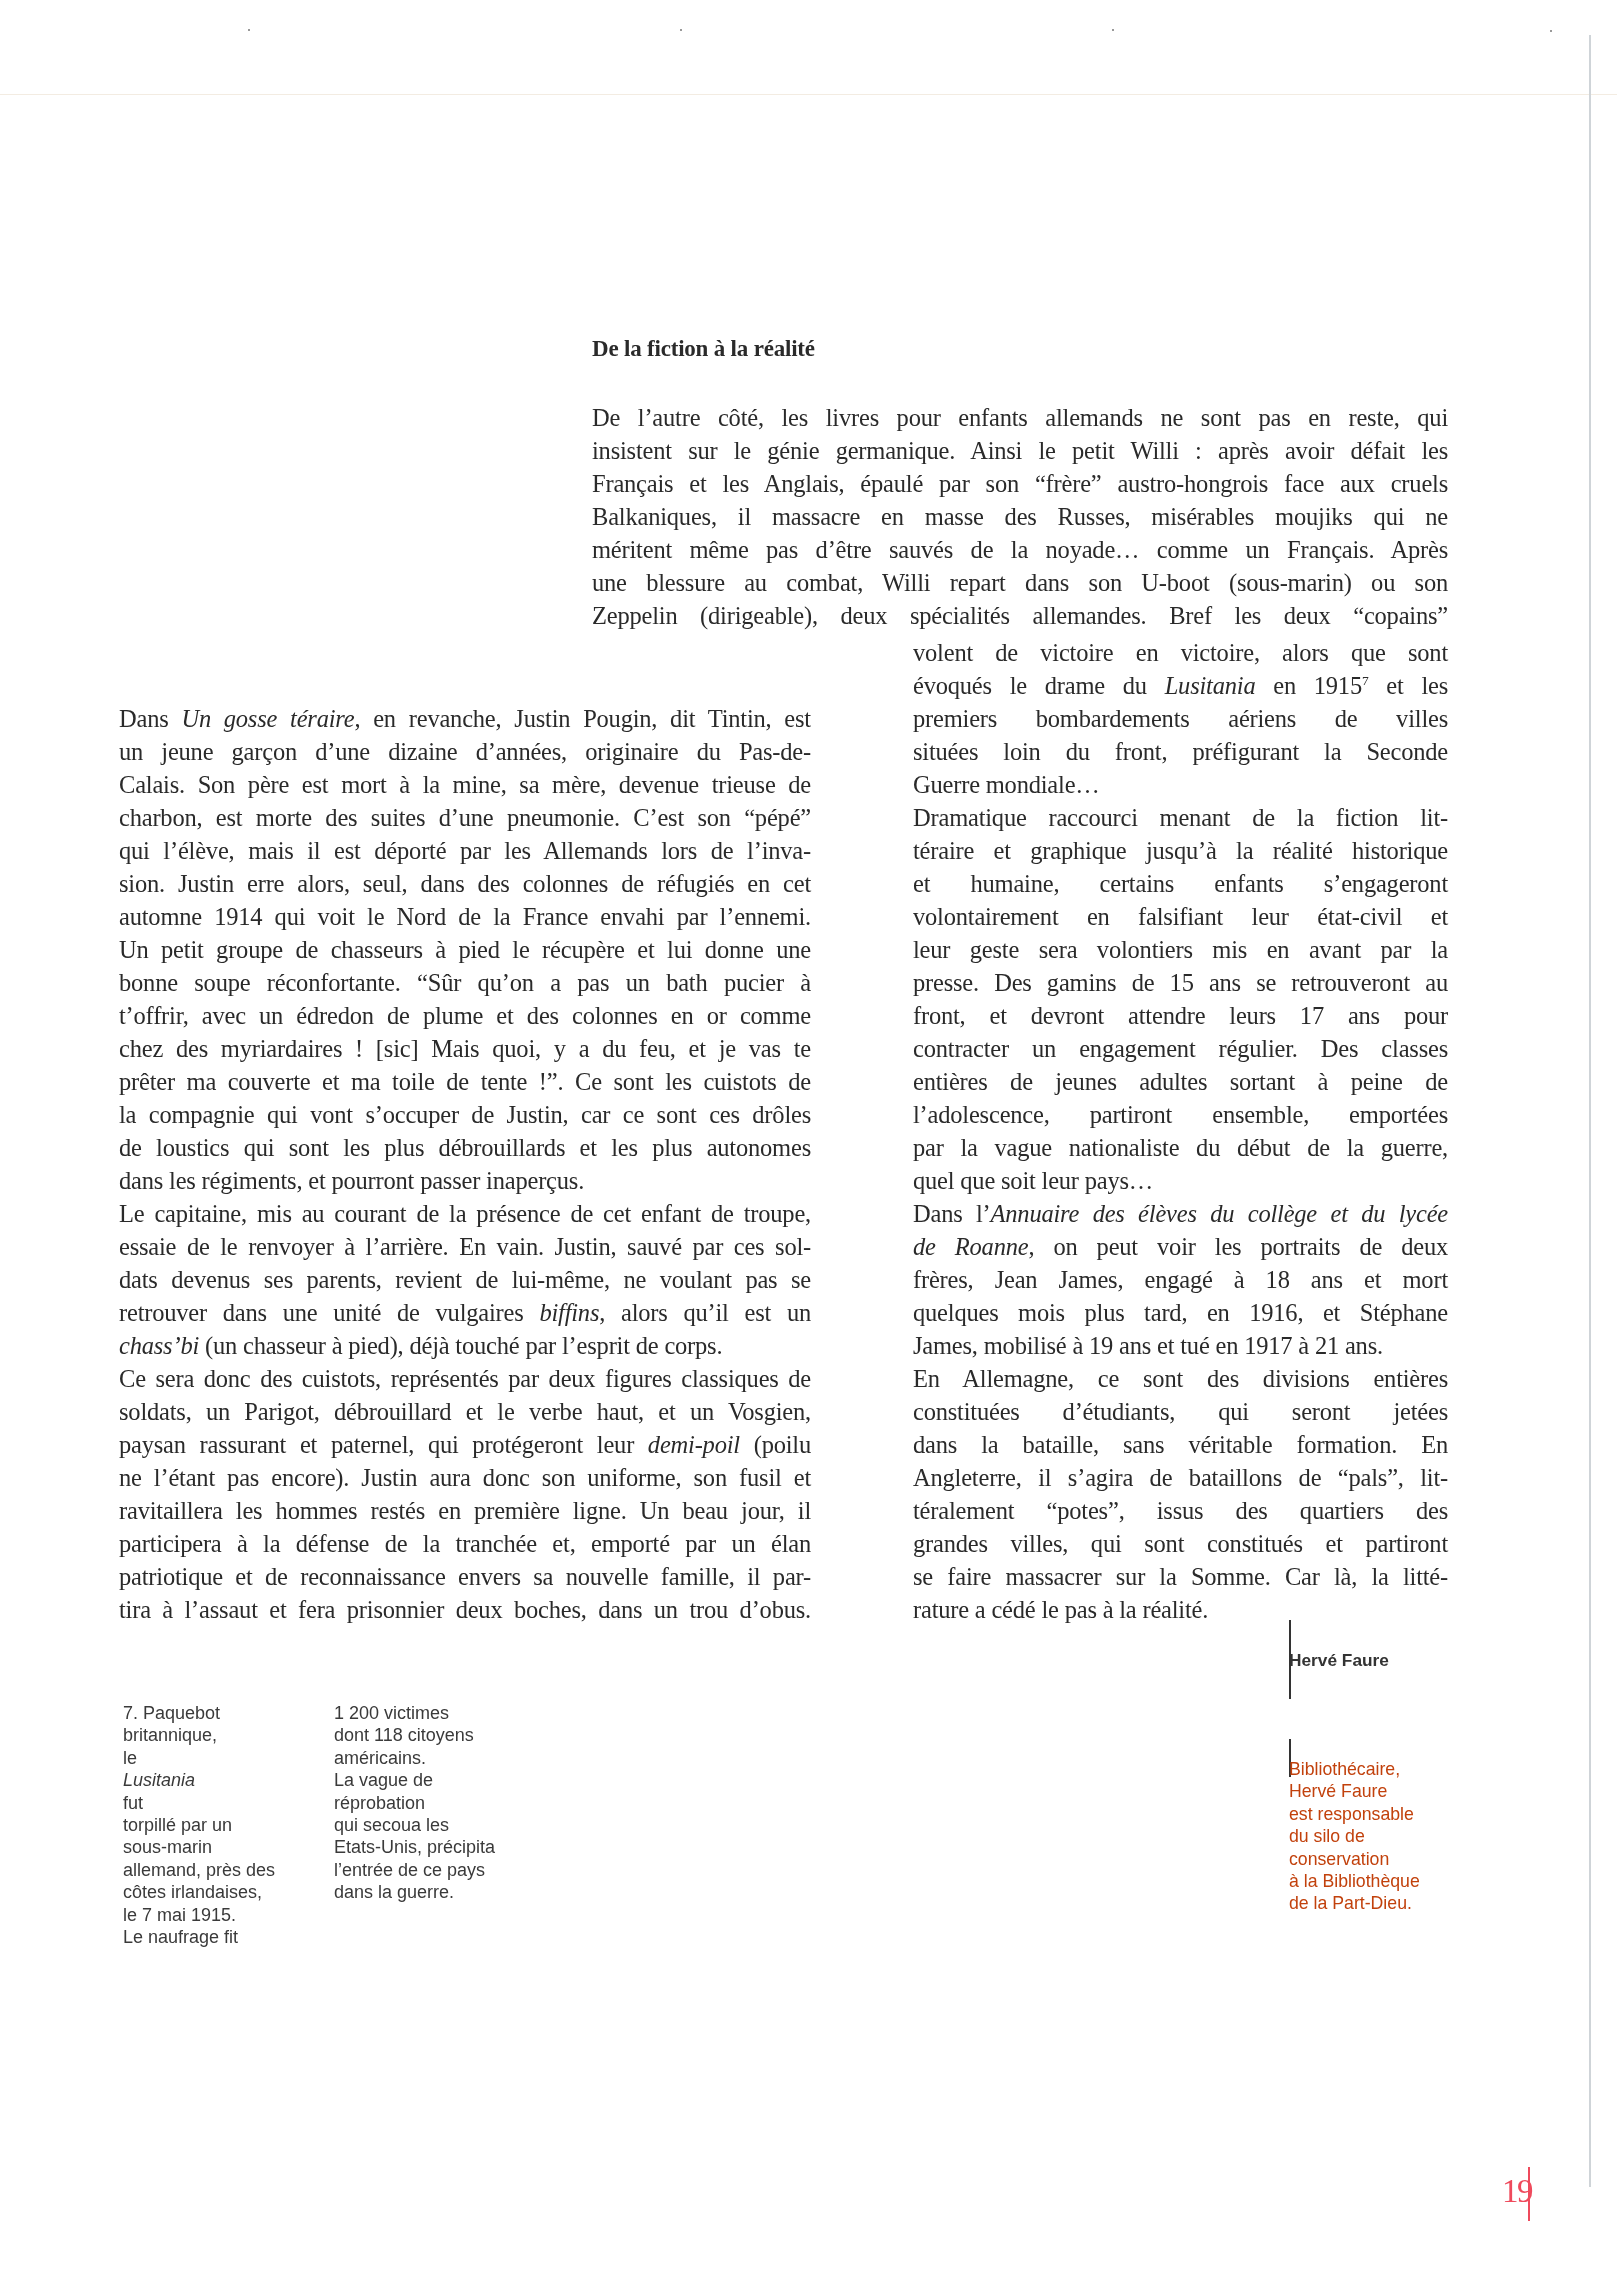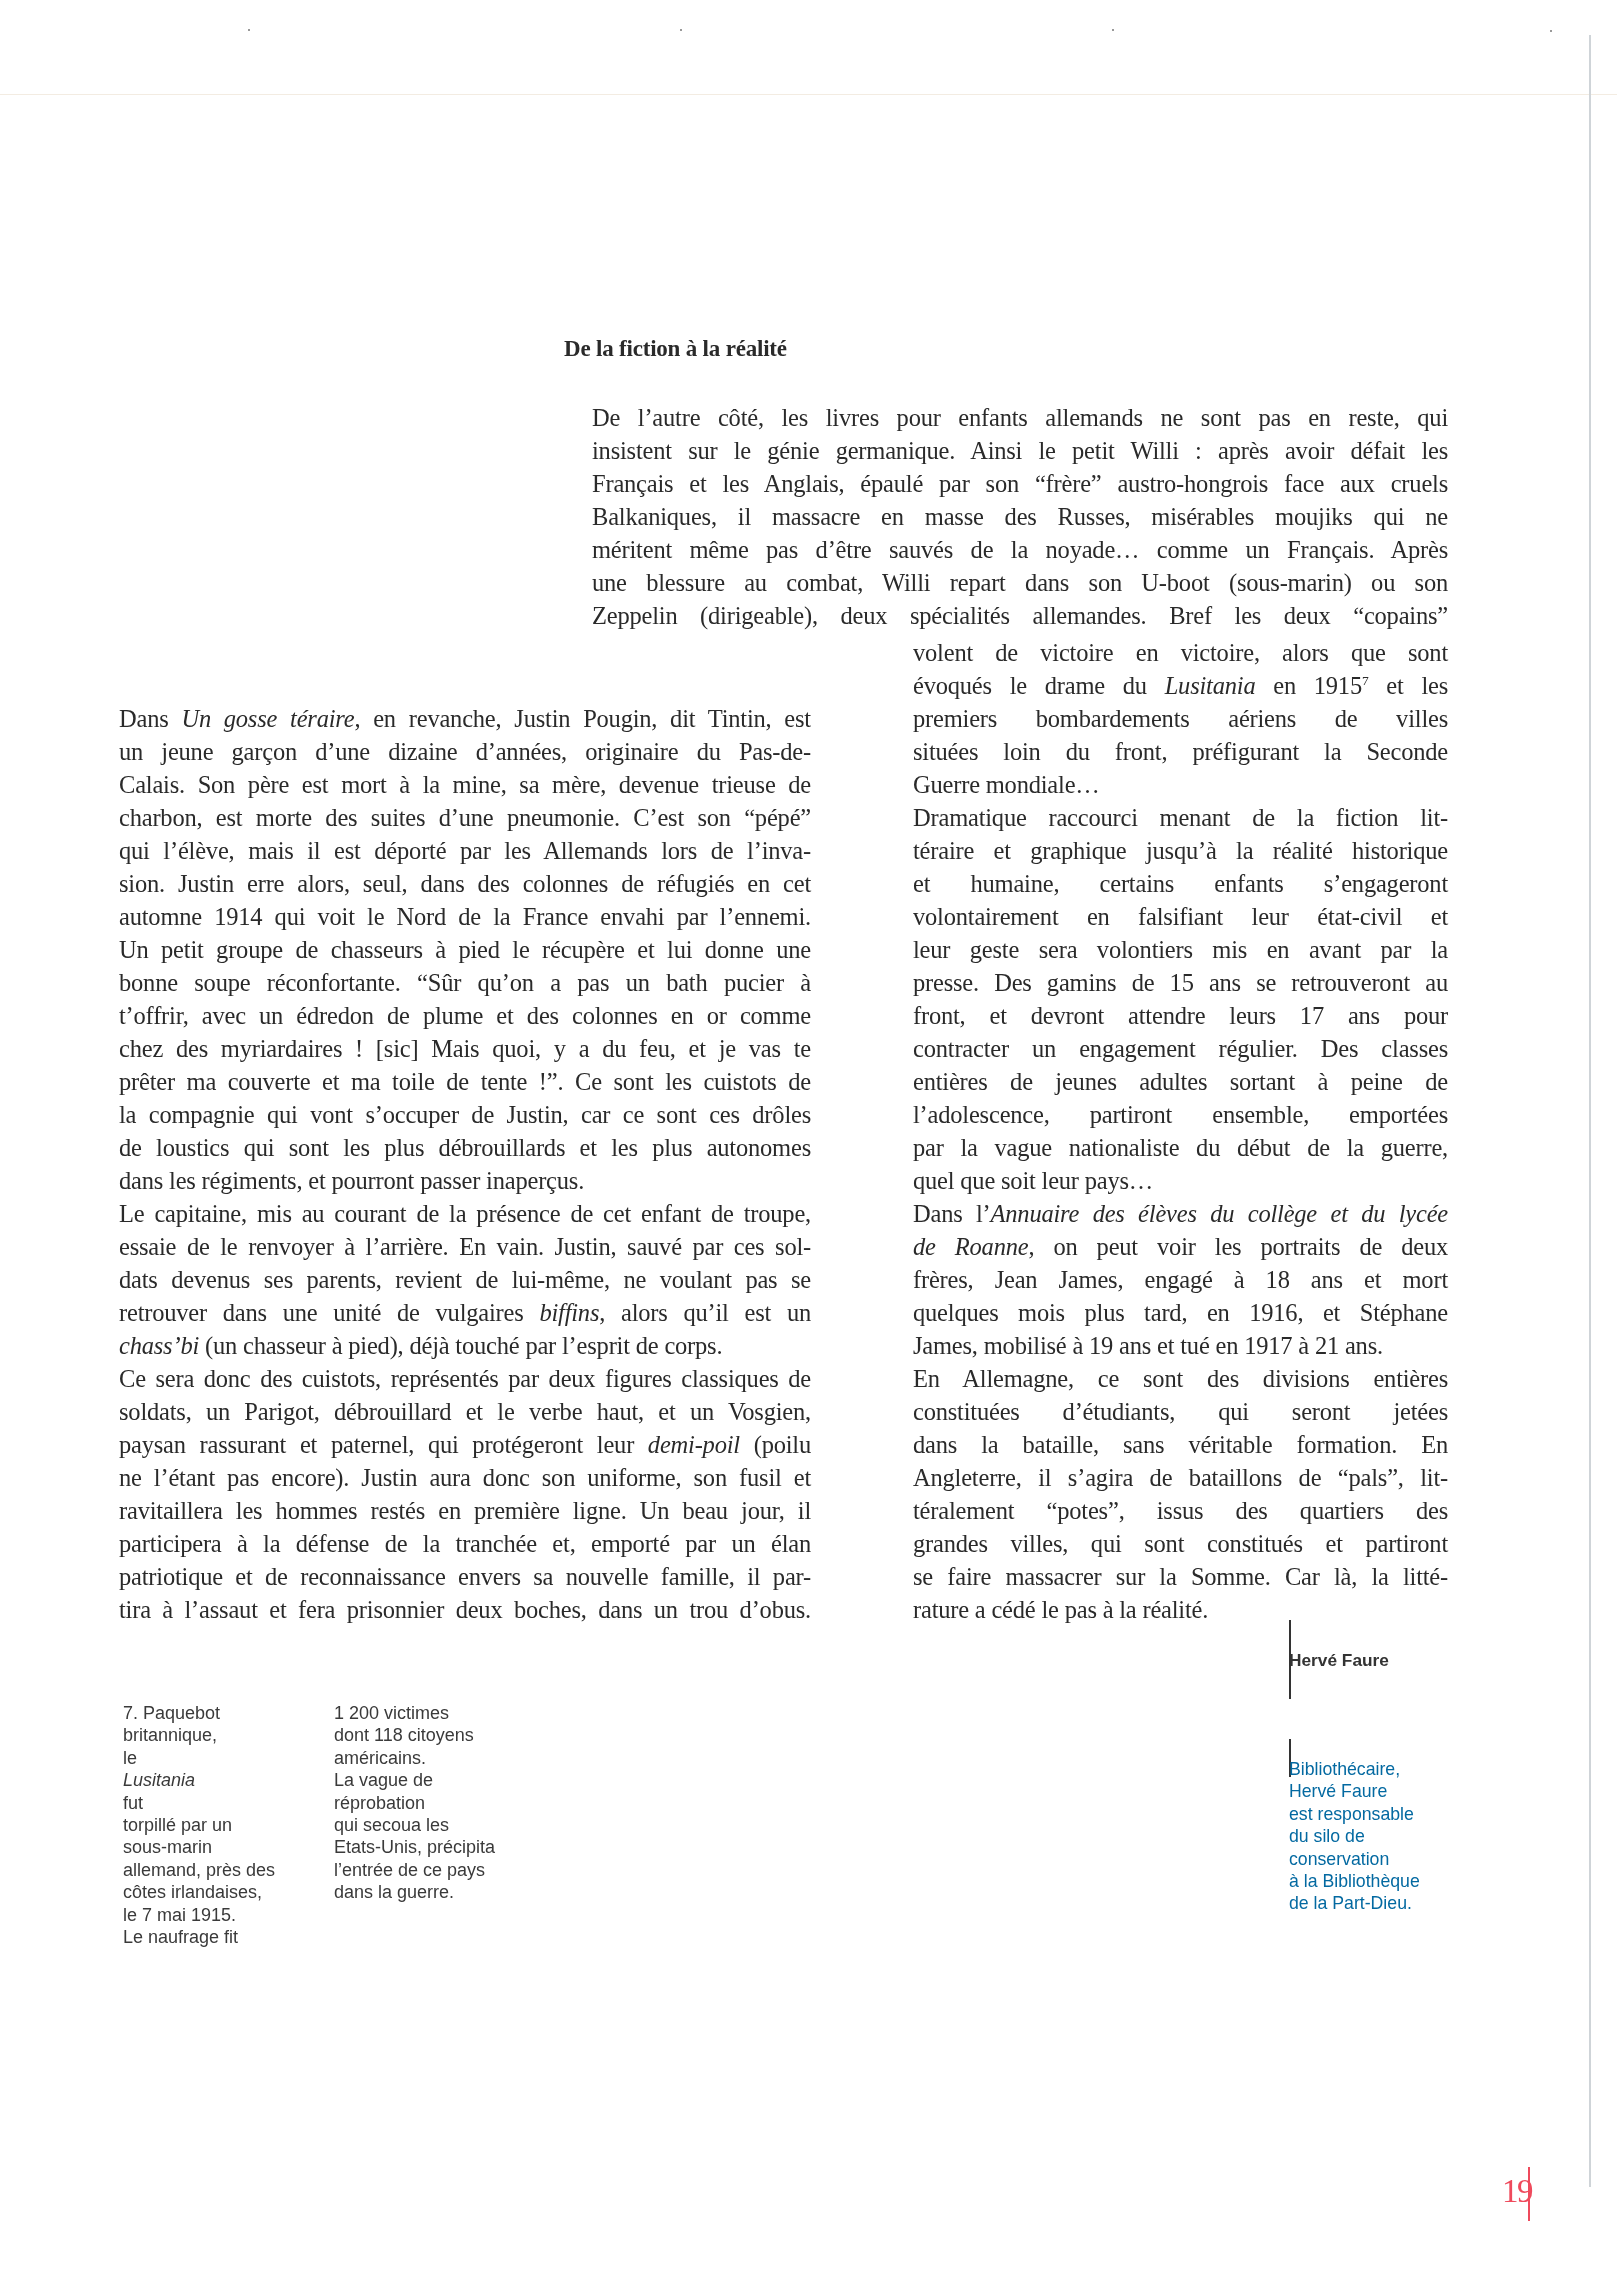--- a/index.html
+++ b/index.html
@@ -3,21 +3,21 @@
 <meta charset="utf-8">
 <style>
   html, body { margin: 0; padding: 0; background: #ffffff; }
   body { width: 1617px; height: 2284px; position: relative; overflow: hidden;
          font-family: "Liberation Serif", "DejaVu Serif", serif; color: #262626; }
 
   .trim-line-h { position: absolute; left: 0; top: 94px; width: 1617px; height: 0.8px; background: #f3ece2; }
   .trim-line-v { position: absolute; left: 1589px; top: 35px; width: 1.5px; height: 2152px; background: #cfd4d8; }
   .crop-mark { position: absolute; width: 2.3px; height: 2.3px; background: #777; border-radius: 50%; }
 
-  .heading { position: absolute; left: 564px; top: 336px; font-size: 23px; font-weight: bold;
+  .heading { position: absolute; left: 592px; top: 336px; font-size: 23px; font-weight: bold;
              letter-spacing: -0.2px; color: #2a2a2a; margin: 0; }
 
   .body-text { position: absolute; font-size: 24.5px; line-height: 33px; text-align: justify;
                color: #2a2a2a; letter-spacing: -0.2px; }
   .body-text .line { display: block; text-align: justify; text-align-last: justify; white-space: nowrap; }
   .body-text .line.last { text-align-last: left; }
   .body-text em { font-style: italic; }
 
   #col-top { left: 592px; top: 401px; width: 856px; }
   #col-right { left: 913px; top: 636px; width: 535px; }
@@ -30,21 +30,21 @@
             font-weight: bold; font-size: 17.3px; color: #333; }
 
   .footnote { position: absolute; font-family: "Liberation Sans", "DejaVu Sans", sans-serif;
               font-size: 18px; line-height: 22.4px; color: #3a3a3a; }
   .footnote span { display: block; white-space: nowrap; }
   #fn-a { left: 123px; top: 1702px; }
   #fn-b { left: 334px; top: 1702px; }
 
   .bio-rule { position: absolute; left: 1289px; top: 1739px; width: 1.5px; height: 38px; background: #333; }
   .bio { position: absolute; left: 1289px; top: 1758px; font-family: "Liberation Sans", "DejaVu Sans", sans-serif;
-         font-size: 17.7px; line-height: 22.4px; color: #0369a1; }
+         font-size: 17.7px; line-height: 22.4px; color: #c2410c; }
   .bio span { display: block; white-space: nowrap; }
 
   .page-number { position: absolute; left: 1502px; top: 2173px; font-family: "Liberation Serif", "DejaVu Serif", serif;
                  font-weight: normal; font-size: 33px; color: #ef4a5c; letter-spacing: -1.5px; }
   .page-rule { position: absolute; left: 1528px; top: 2167px; width: 1.5px; height: 54px; background: #ef4a5c; }
 </style>
 </head>
 <body>
 
 <div class="trim-line-h"></div>

